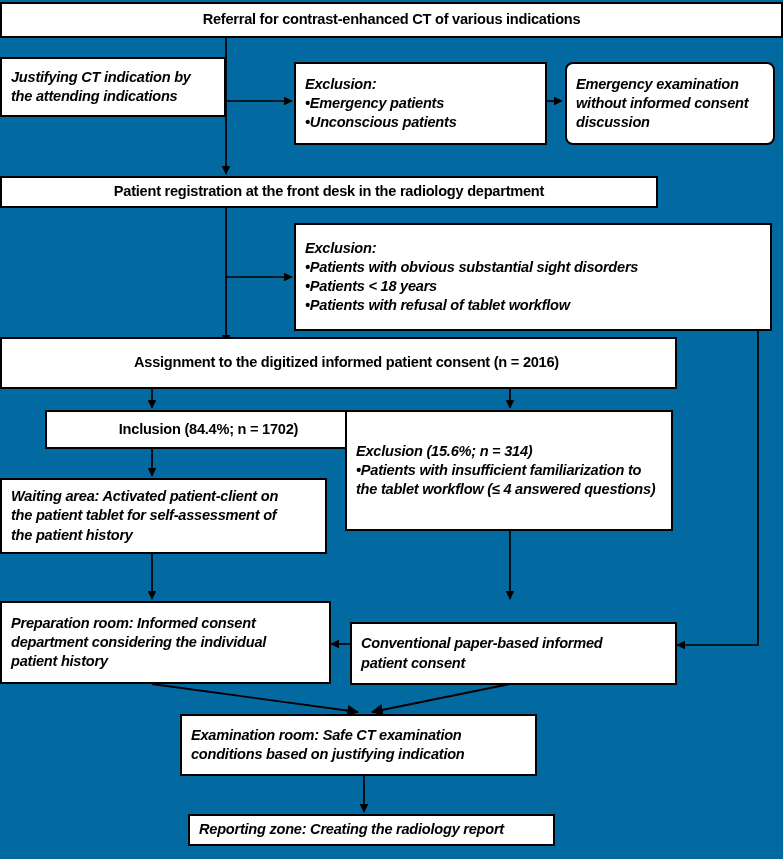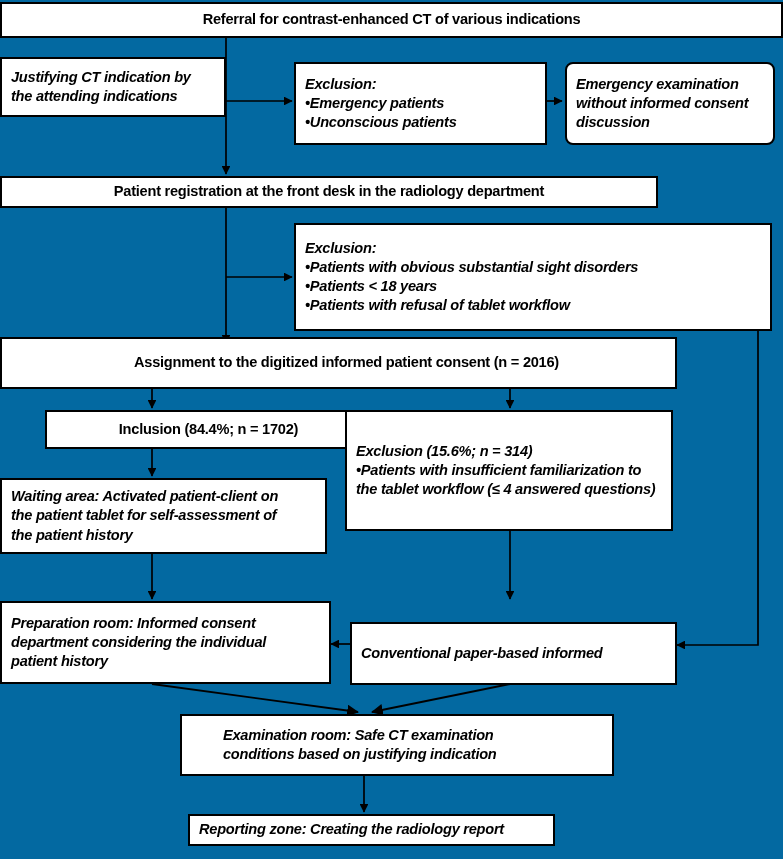--- a/index.html
+++ b/index.html
@@ -168,23 +168,24 @@
   </div>
 
   <div class="node left" style="left:0px; top:601px; width:331px; height:83px;">
     <span class="pad line">Preparation room: Informed consent</span>
     <span class="pad line">department considering the individual</span>
     <span class="pad line">patient history</span>
   </div>
 
   <div class="node left" style="left:350px; top:601px; width:327px; height:63px;margin-top:21px;">
     <span class="pad line">Conventional paper-based informed</span>
+    <span class="pad line">patient consent</span>
   </div>
 
-  <div class="node left" style="left:180px; top:714px; width:434px; height:62px;padding-left:32px;">
+  <div class="node left" style="left:180px; top:714px; width:357px; height:62px;">
     <span class="pad line">Examination room: Safe CT examination</span>
     <span class="pad line">conditions based on justifying indication</span>
   </div>
 
   <div class="node left" style="left:188px; top:814px; width:367px; height:32px;">
     <span class="pad line">Reporting zone: Creating the radiology report</span>
   </div>
 
 </div>
 

